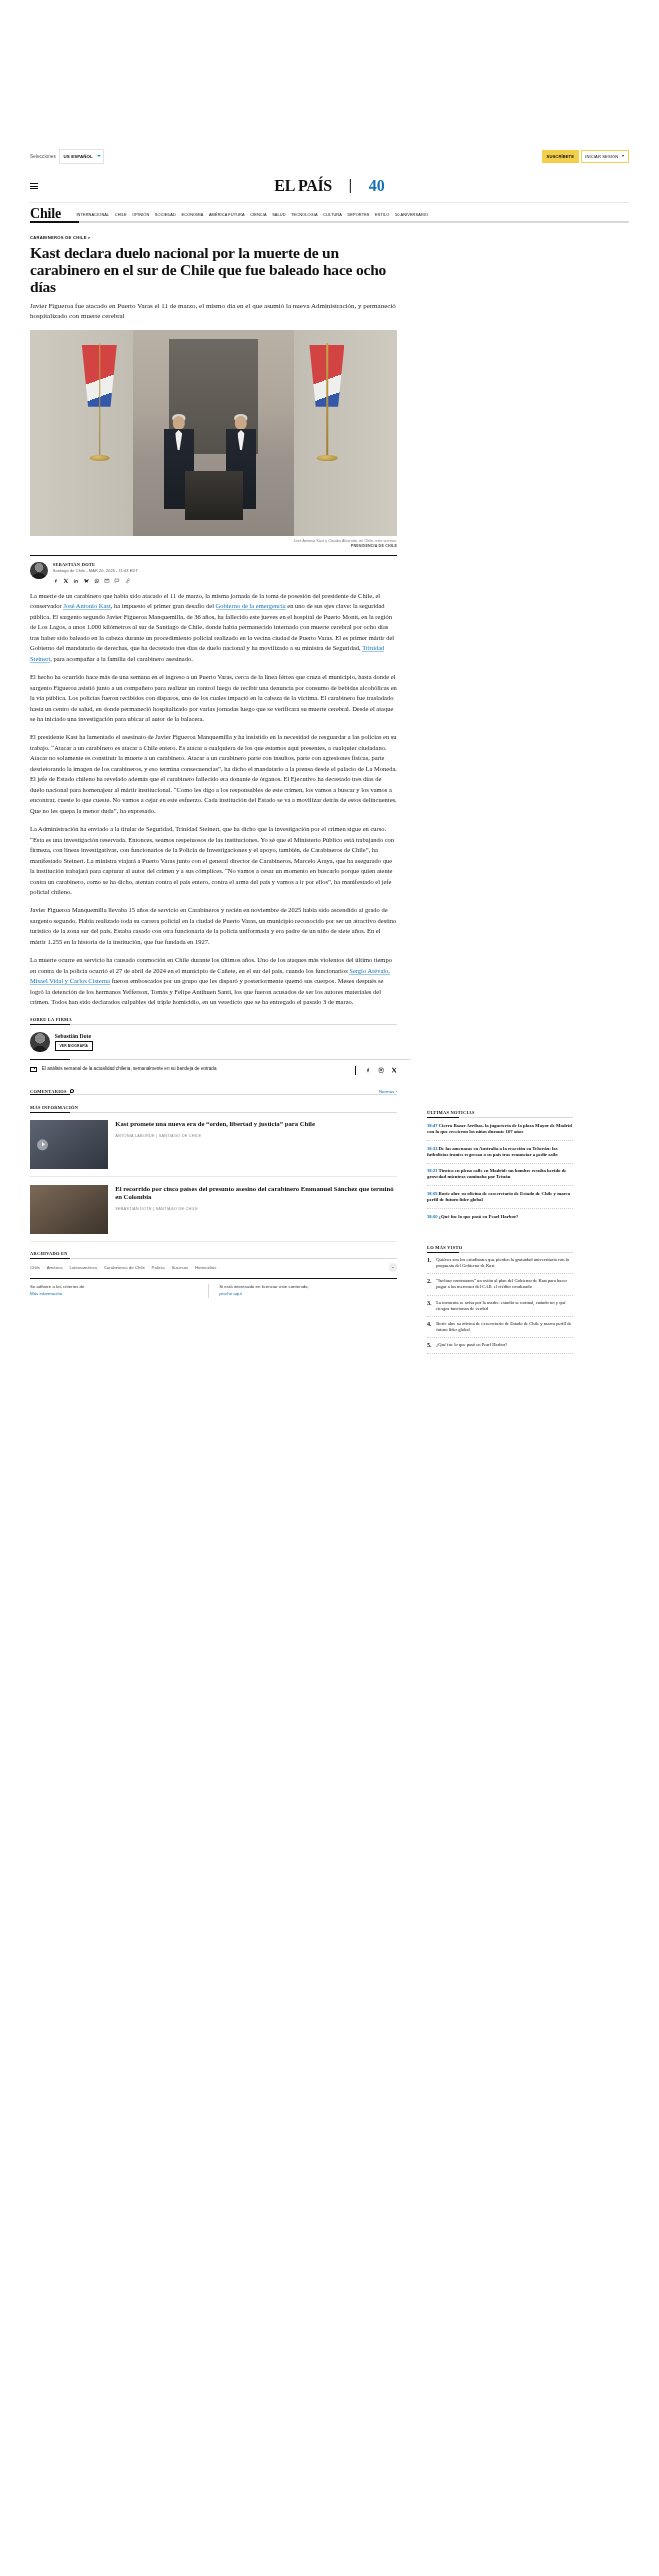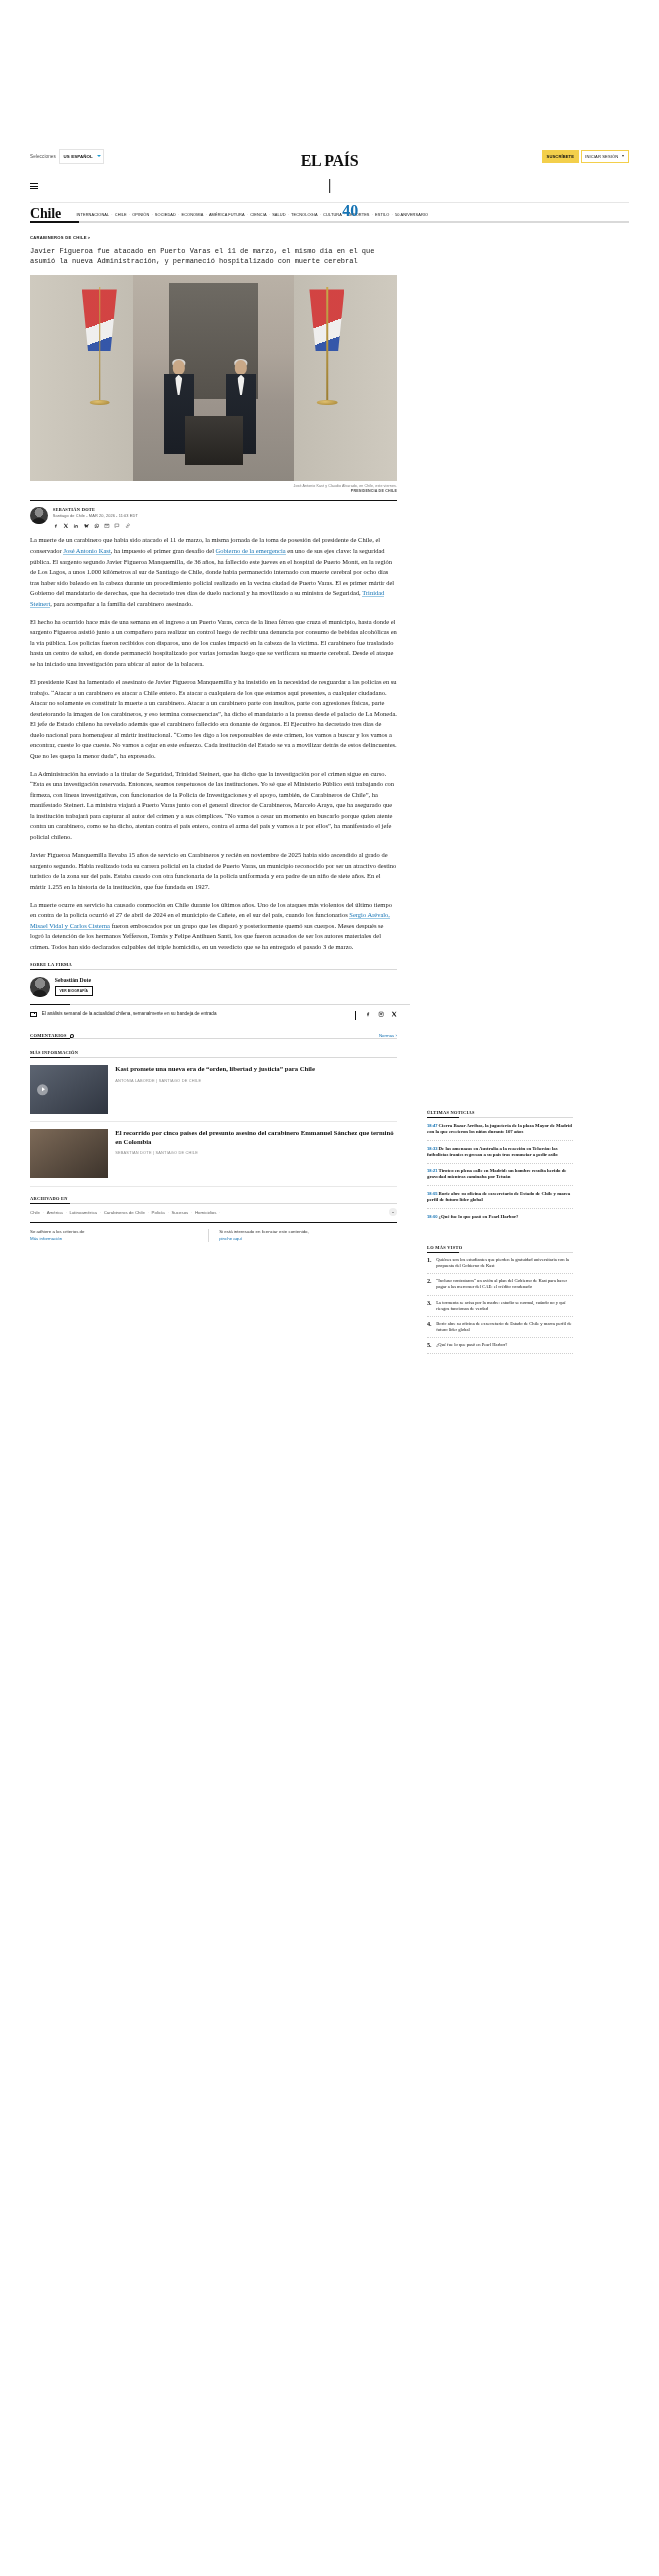--- a/index.html
+++ b/index.html
@@ -99,22 +99,21 @@
     position: relative;
   }
   .hamburger { display: flex; flex-direction: column; gap: 1.5px; cursor: pointer; width: 8.2px; }
   .hamburger span { display: block; height: 0.7px; background: #111; width: 100%; }
   .logo-wrap {
     position: absolute;
     left: 50%;
     transform: translateX(-50%);
     display: flex;
     align-items: flex-end;
-    gap: 10px;
-    flex-direction: column;
+    gap: 16px;
   }
   .logo-text {
     font-family: "Liberation Serif", serif;
     font-weight: 700;
     font-size: 16px;
     letter-spacing: -0.3px;
     line-height: 1;
     color: #111;
   }
   .logo-div { width: 0.5px; height: 14px; background: #111; margin: 0 2.1px; align-self: center; }
@@ -181,21 +180,21 @@
     font-family: "Liberation Serif", serif;
     font-weight: 700;
     font-size: 15.5px;
     line-height: 1.1;
     letter-spacing: -0.2px;
     margin-top: 4.1px;
     color: #111;
     max-width: 361px;
   }
   p.standfirst {
-    font-family: Liberation Mono, monospace;
+    font-family: Liberation Serif, serif;
     font-size: 7px;
     line-height: 1.42;
     margin-top: 6.7px;
     color: #222;
     max-width: 367px;
   }
 
   
   .hero { margin-top: 8.2px; width: 367px; }
   .hero-img {
@@ -453,20 +452,21 @@
   <div class="section-underline"></div>
 
   <div class="layout">
 
     <div class="col-main">
 
       <div class="kicker">
         <span>CARABINEROS DE CHILE</span><span class="chev">&gt;</span>
       </div>
 
+      <h1 class="headline">Kast declara duelo nacional por la muerte de un carabinero en el sur de Chile que fue baleado hace ocho días</h1>
       <p class="standfirst">Javier Figueroa fue atacado en Puerto Varas el 11 de marzo, el mismo día en el que asumió la nueva Administración, y permaneció hospitalizado con muerte cerebral</p>
 
       <figure class="hero">
         <div class="hero-img">
           <div class="wall-l"></div>
             <div class="wall-r"></div>
           <div class="door"></div>
           <div class="flag l">
               <div class="cloth"></div>
               <div class="pole"></div>

